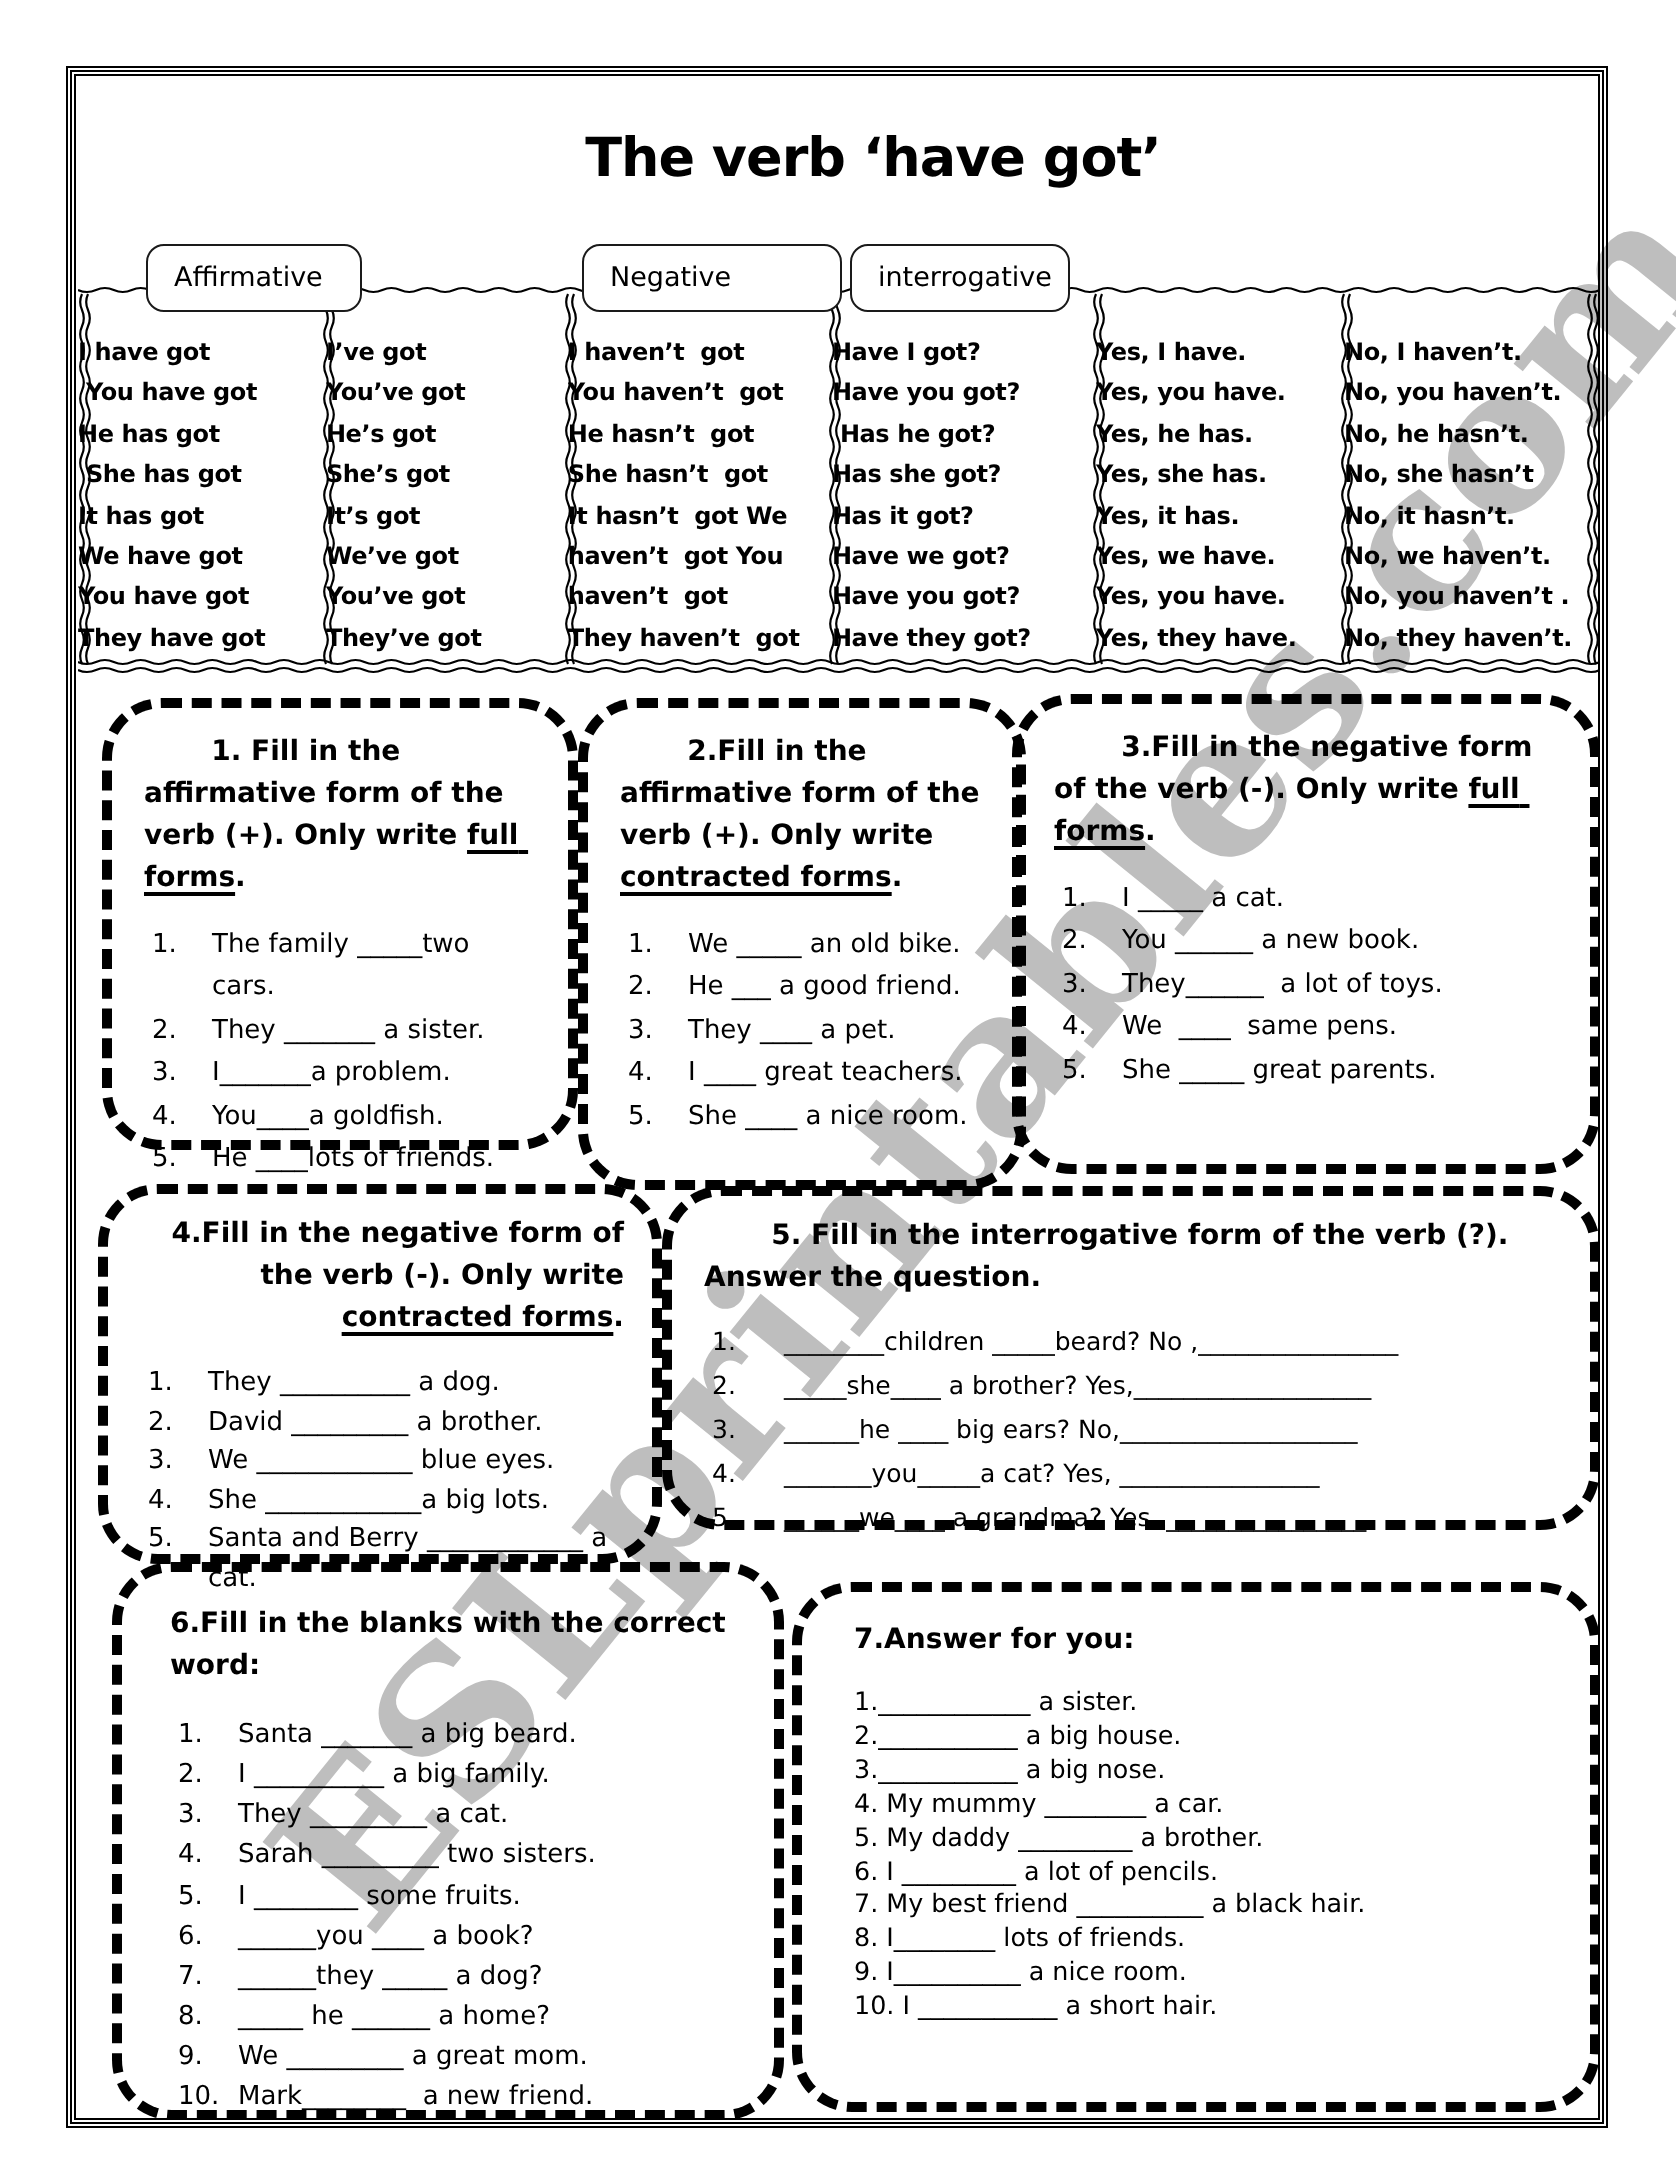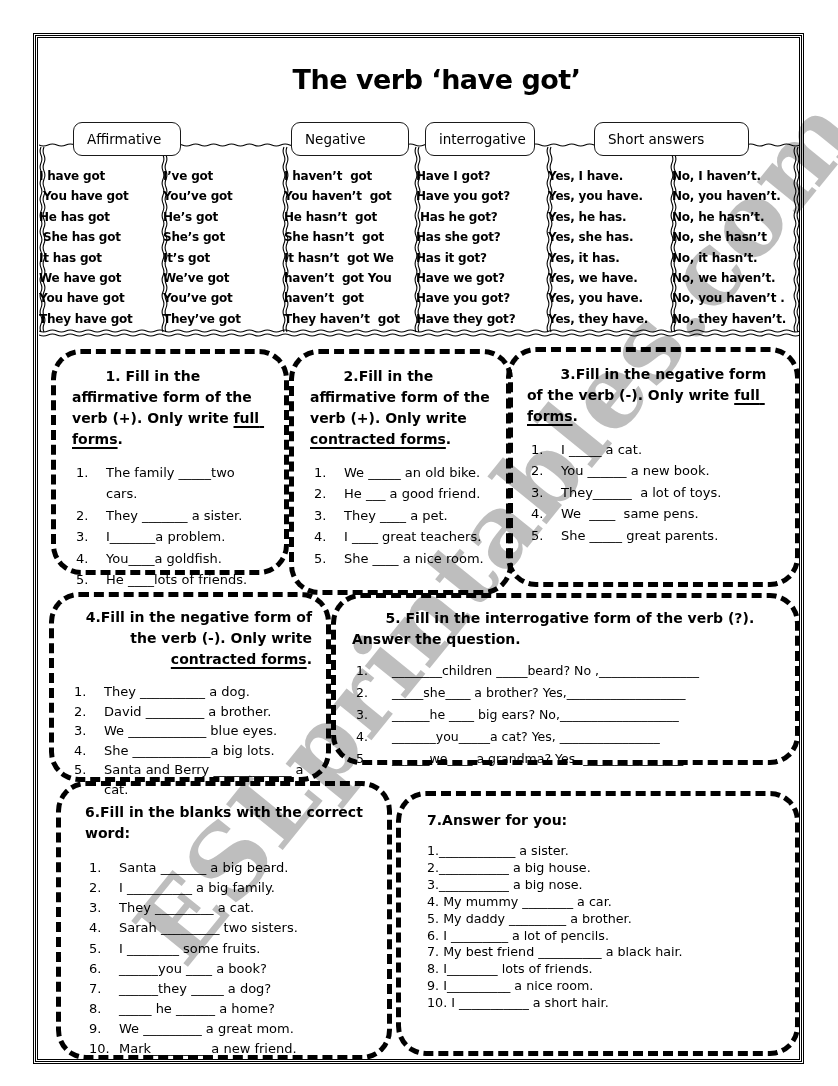--- a/index.html
+++ b/index.html
@@ -17,21 +17,21 @@
   .conj{position:absolute;left:0;top:102px;width:761px;height:198px;}
   .waves{position:absolute;left:0;top:0;z-index:0;pointer-events:none;}
   .cols{position:absolute;left:0;top:0;right:0;bottom:0;display:grid;
         grid-template-columns:123fr 120fr 131fr 131fr 123fr 127fr;padding-top:23px;box-sizing:border-box;z-index:1;}
   .conj-col{padding:2px 2px 0 0;overflow:hidden;}
   .conj-line{font-weight:bold;font-size:12px;line-height:20.4px;white-space:pre;letter-spacing:-0.2px;}
 
   .tabs{position:absolute;left:0;top:-19px;width:100%;height:36px;z-index:2;}
   .tab{position:absolute;height:34px;background:#fff;border:1.5px solid #1a1a1a;border-radius:9px;
        box-sizing:border-box;display:flex;align-items:center;padding:0 13px;font-size:13.5px;}
-  .tab-0{left:34px;width:108px;} .tab-1{left:252px;width:118px;}
+  .tab-0{left:34px;width:108px;} .tab-1{left:252px;width:130px;}
   .tab-2{left:386px;width:110px;} .tab-3{left:555px;width:155px;}
 
   
   .box{position:absolute;border:5px dashed #000;border-radius:30px;box-sizing:border-box;
        padding:12px 14px 8px 16px;background:transparent;z-index:1;}
   .box1{left:12px; top:310px;width:238px;height:226px;}
   .box2{left:250px;top:310px;width:224px;height:246px;}
   .box3{left:467px;top:308px;width:294px;height:240px;}
   .box4{left:10px; top:553px;width:282px;height:190px;padding-top:10px;}
   .box5{left:292px;top:554px;width:469px;height:172px;padding-top:10px;}
@@ -148,21 +148,20 @@
               <div class="conj-line">No, it hasn’t.</div>
               <div class="conj-line">No, we haven’t.</div>
               <div class="conj-line">No, you haven’t .</div>
               <div class="conj-line">No, they haven’t.</div>
             </div>
         </div>
         <div class="tabs">
           <div class="tab tab-0">Affirmative</div>
           <div class="tab tab-1">Negative</div>
           <div class="tab tab-2">interrogative</div>
-          <div class="tab tab-3">Short answers</div>
         </div>
       </div>
 
       <section class="box box1">
         <h2 class="h ind"><span>1. Fill in the affirmative form of the verb (+). Only write </span><span class="u">full forms</span><span>.</span></h2>
         <ol class="items">
             <li class="item">The family _____two cars.</li>
             <li class="item">They _______ a sister.</li>
             <li class="item">I_______a problem.</li>
             <li class="item">You____a goldfish.</li>

